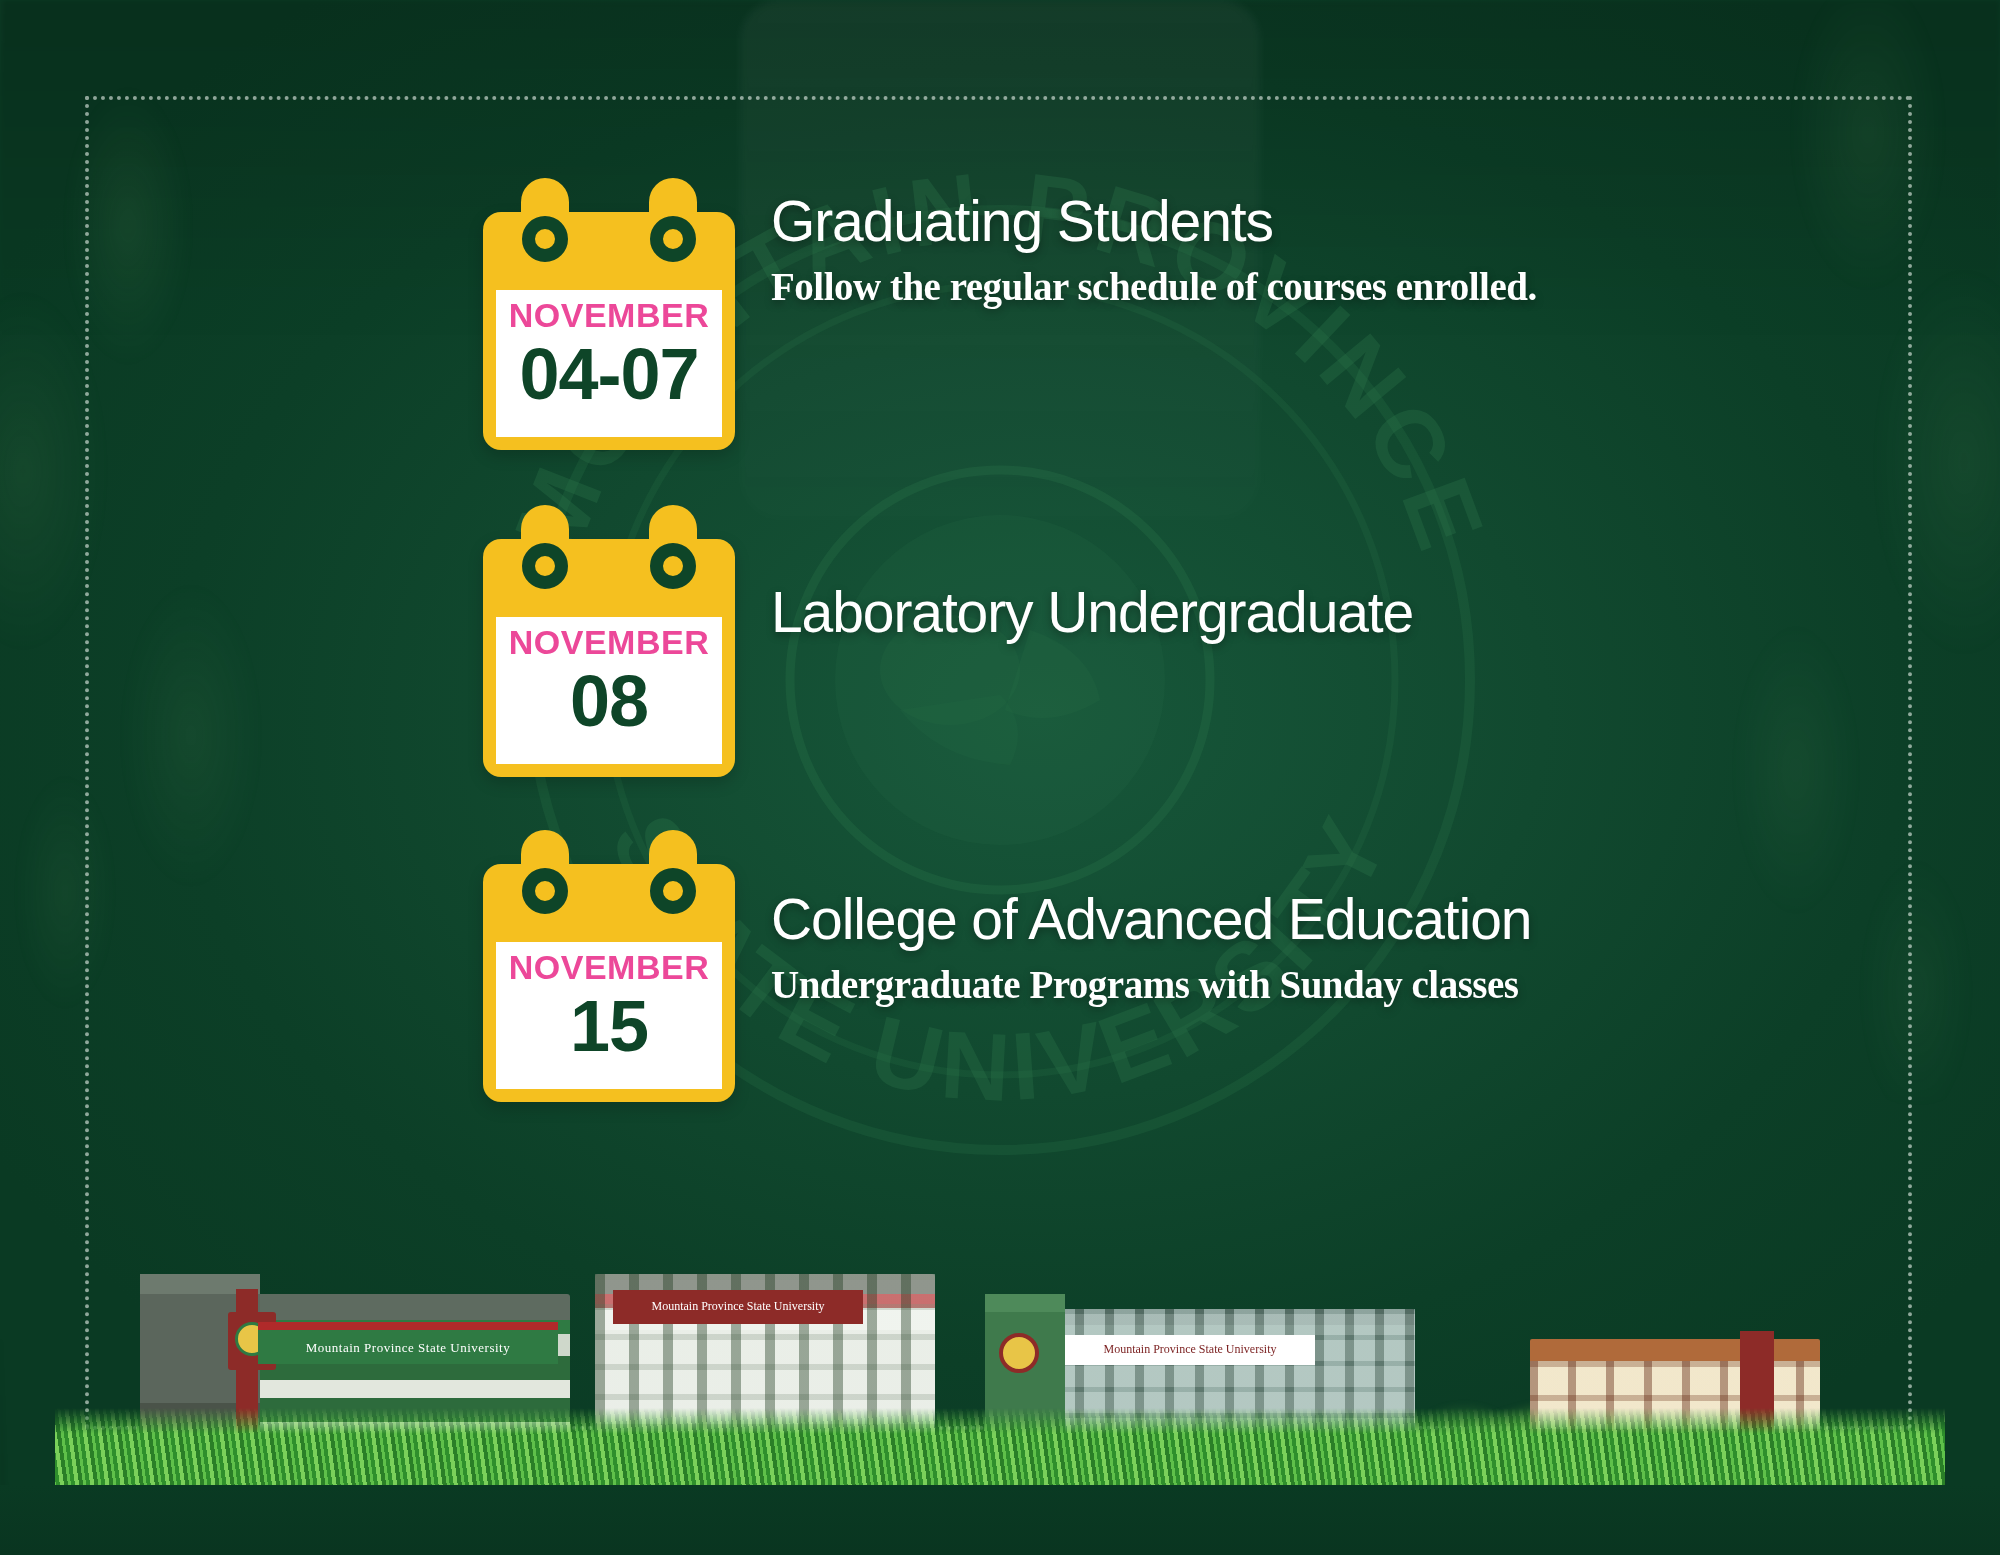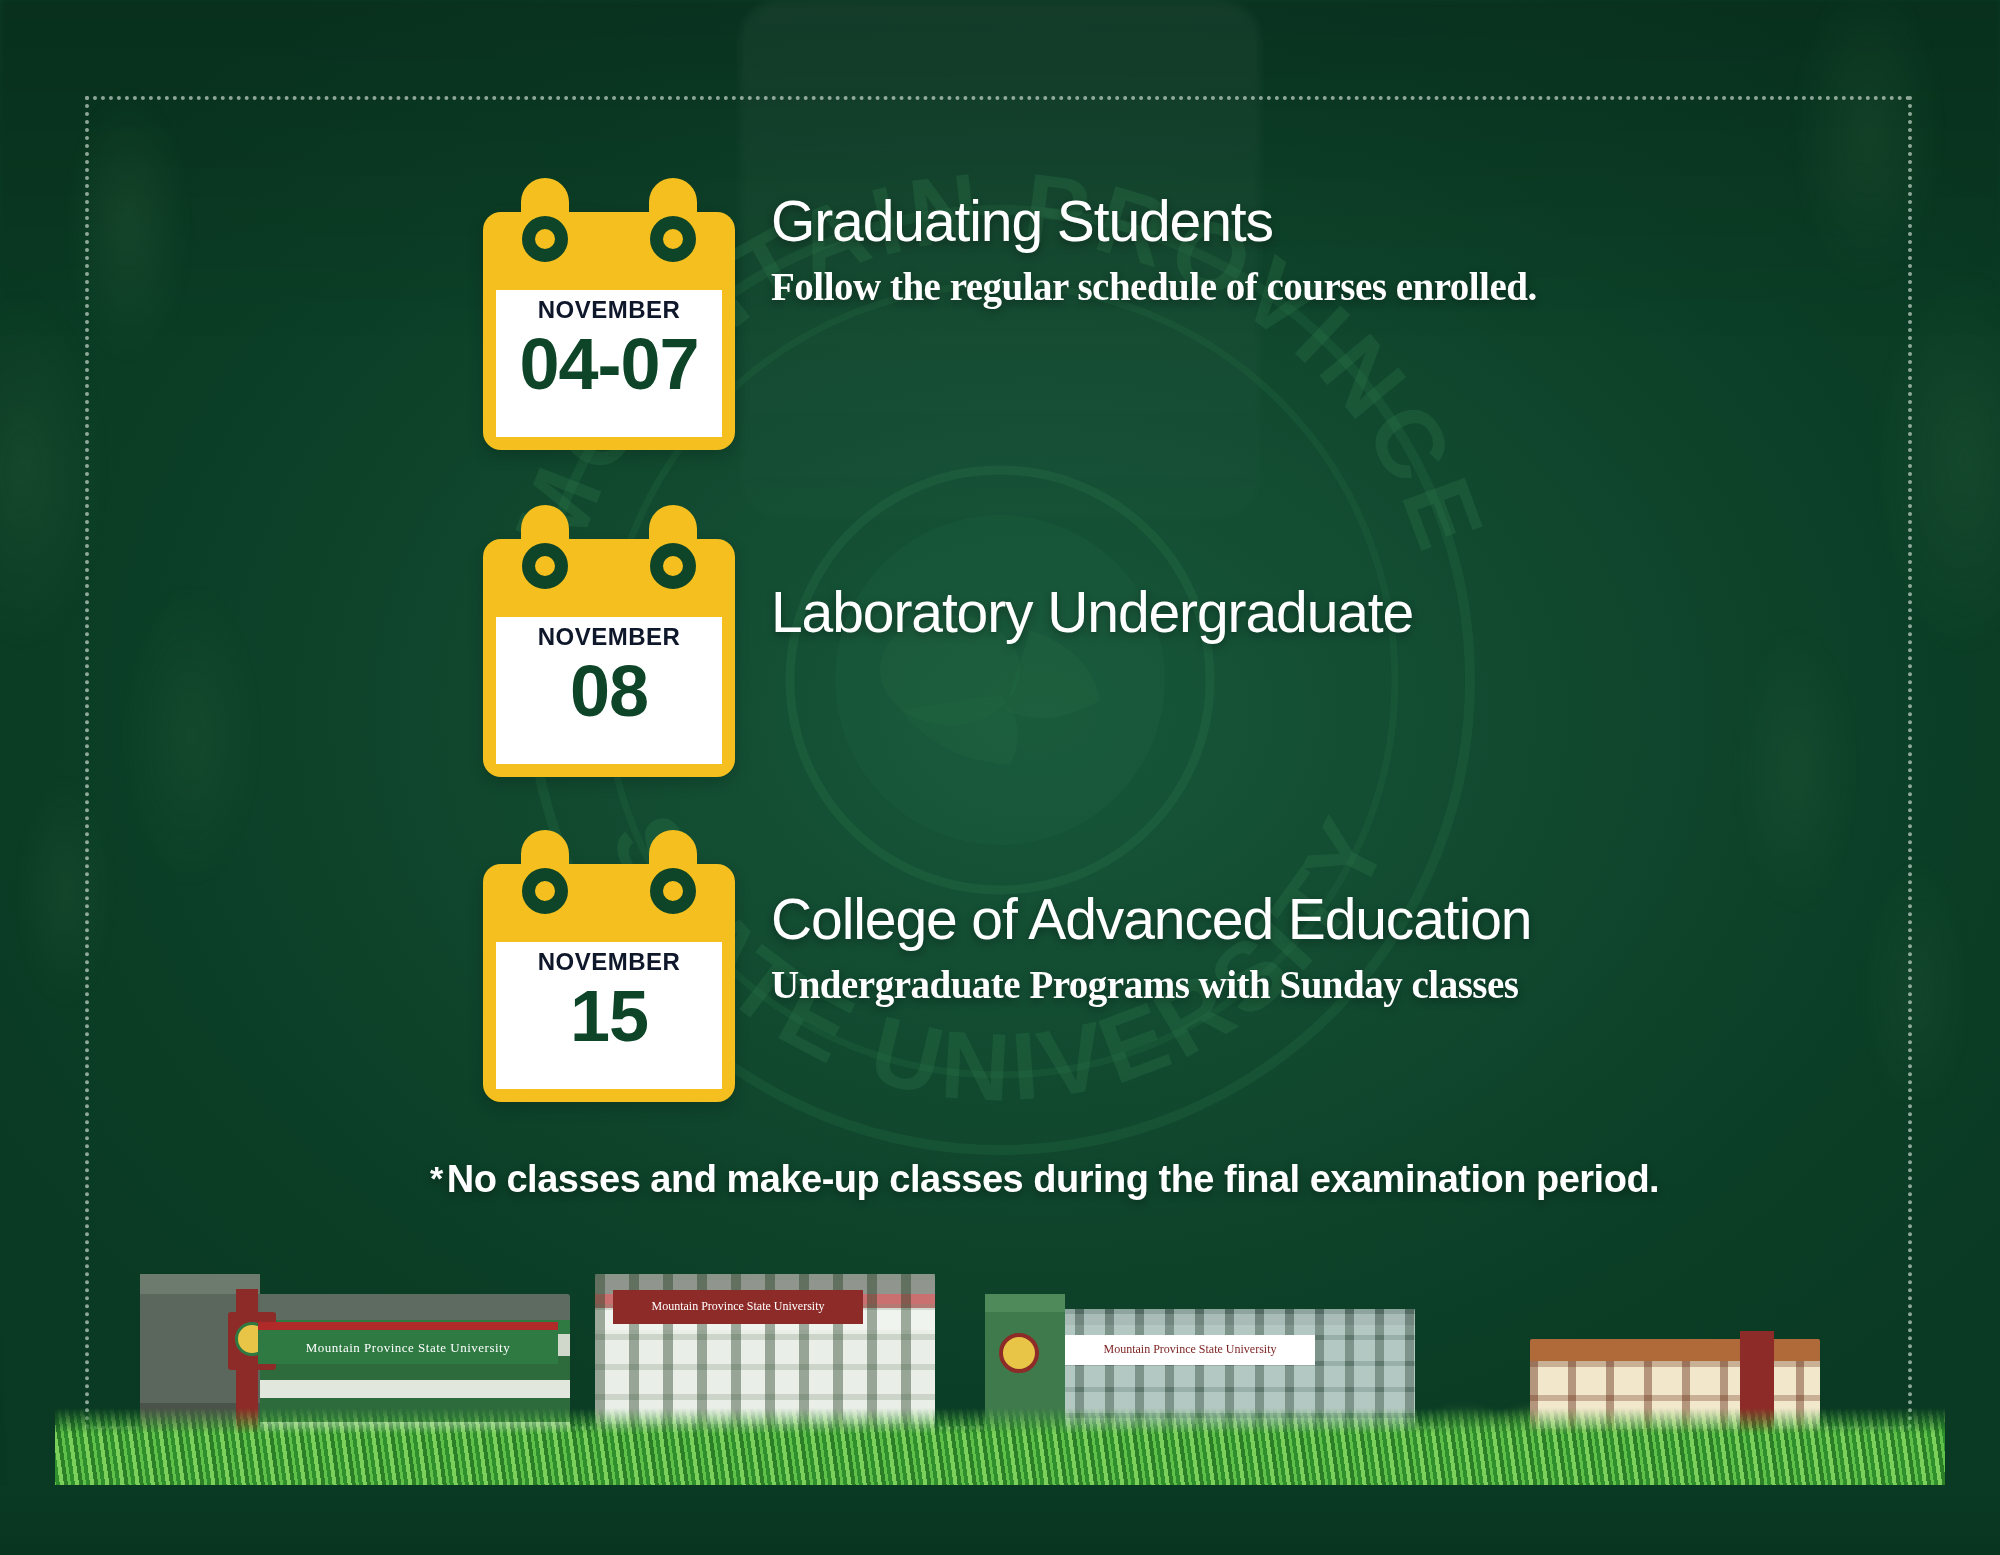--- a/index.html
+++ b/index.html
@@ -109,22 +109,22 @@
     box-shadow:0 6px 16px rgba(0,0,0,.18);
   }
   .cal-page{
     position:absolute; left:13px; top:78px;
     width:226px; height:147px;
     background:#fff;
     display:flex; flex-direction:column; align-items:center; justify-content:flex-start;
     padding-top:8px;
   }
   .cal-month{
-    color:#0f172a;
-    font-size:24px; font-weight:bold;
+    color:#ec4899;
+    font-size:34px; font-weight:bold;
     letter-spacing:.5px;
     line-height:1;
     font-family:"Liberation Sans", sans-serif;
   }
   .cal-day{
     color:#0e4528;
     font-size:72px; font-weight:bold;
     line-height:1;
     margin-top:6px;
     letter-spacing:-1px;
@@ -377,23 +377,20 @@
               <i class="ring-hole"></i>
             </span>
         </div>
       </div>
       <div class="txt">
         <div class="txt-title">College of Advanced Education</div>
         <div class="txt-sub">Undergraduate Programs with Sunday classes</div>
       </div>
     </div>
 
-    <div class="footnote">
-      <span class="ast">*</span><span>No classes and make-up classes during the final examination period.</span>
-    </div>
 
   </div>
 
   <div class="campus">
     <div class="hill2"></div>
     <div class="hill"></div>
 
     <div class="bldg bA">
       <span class="bA-tower"></span>
       <span class="bA-redcol"></span>

